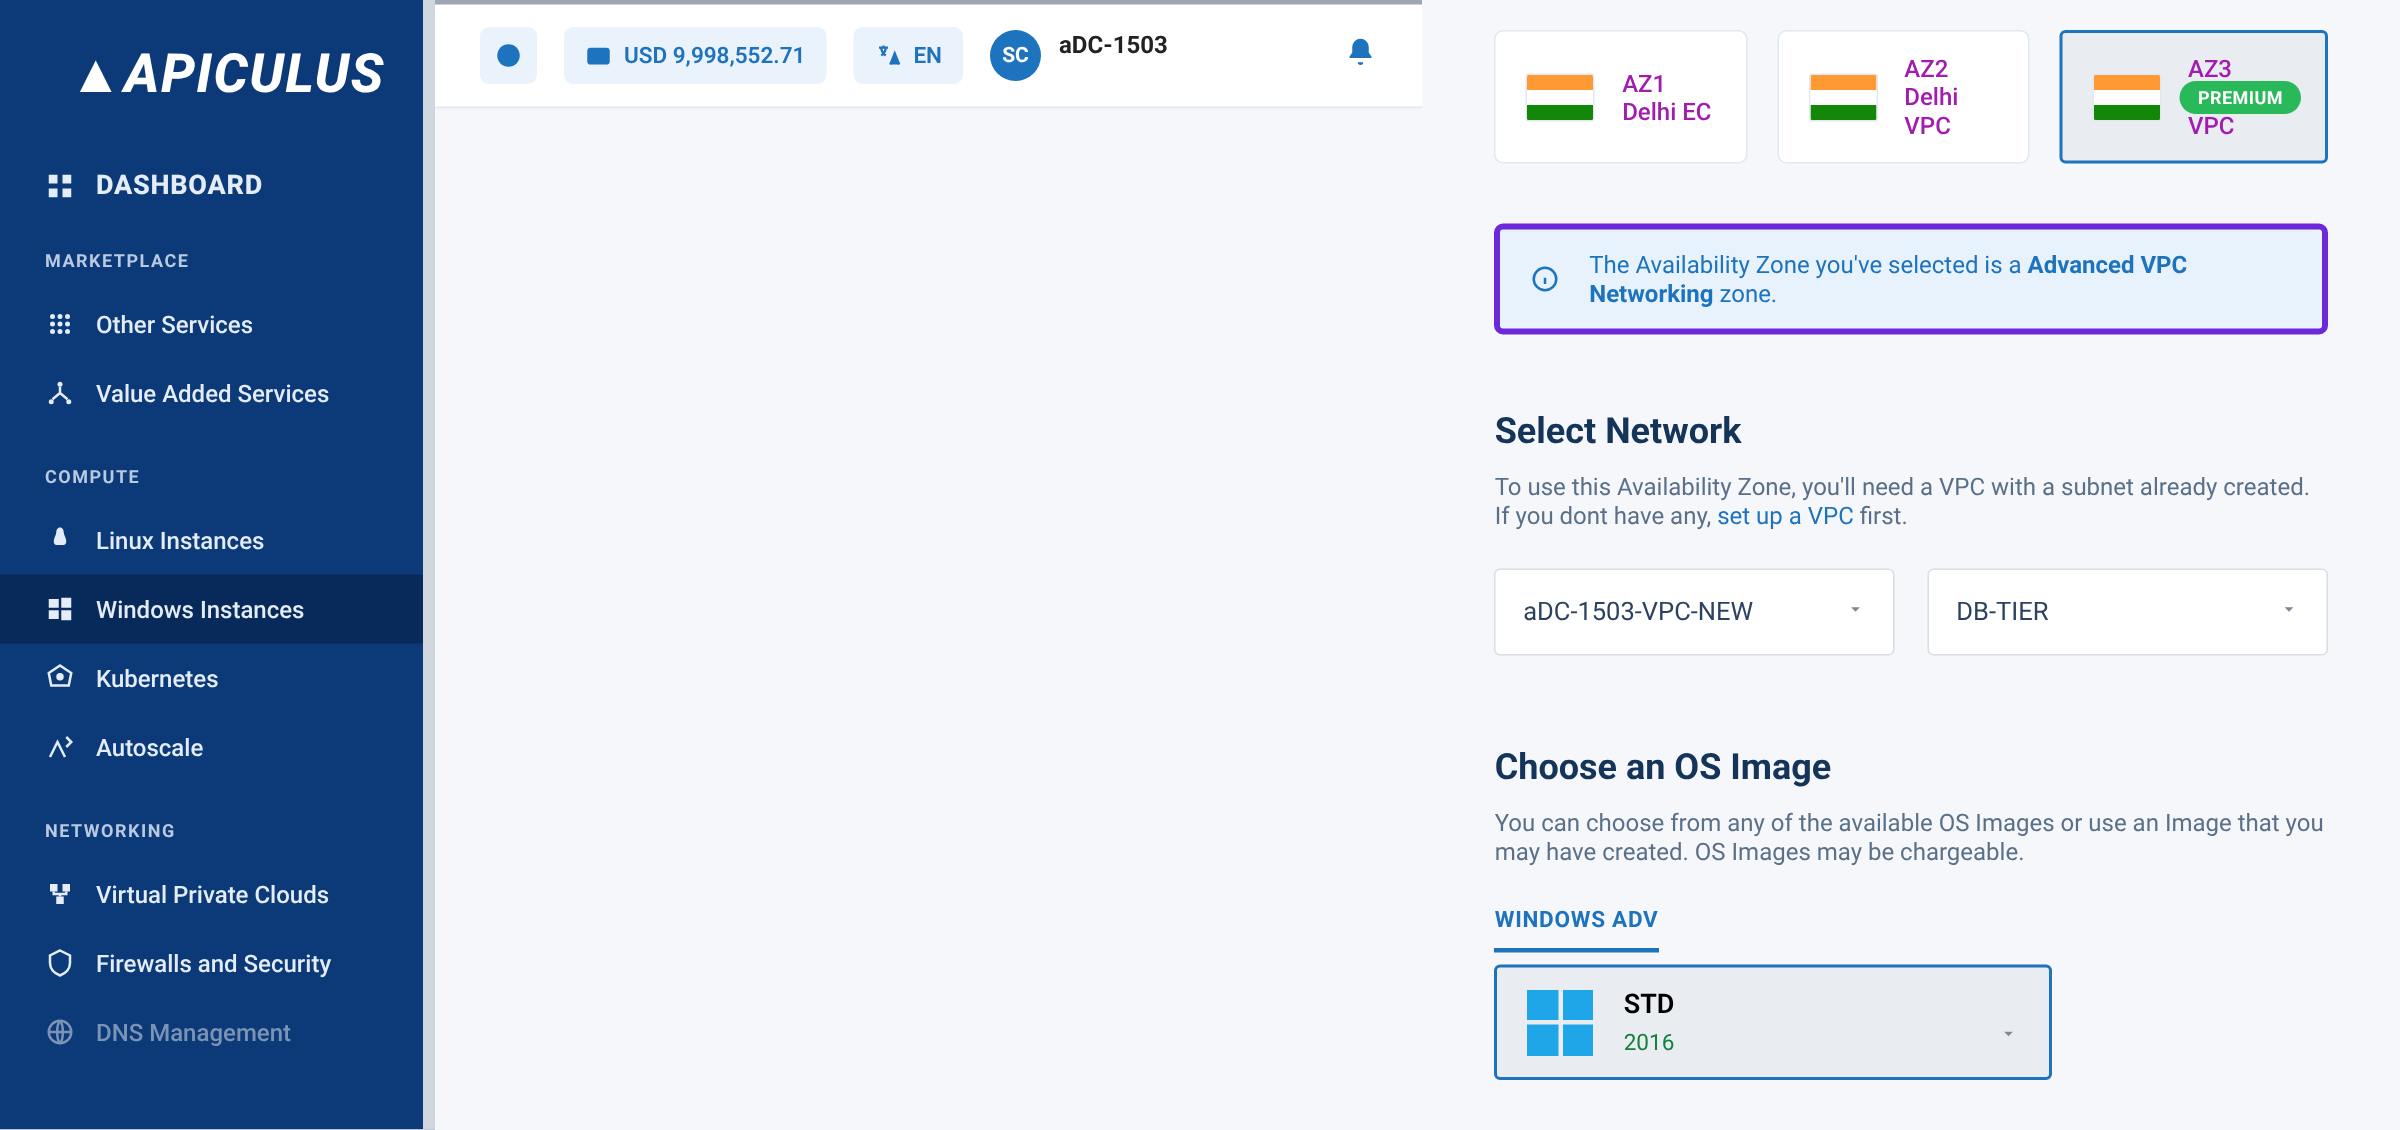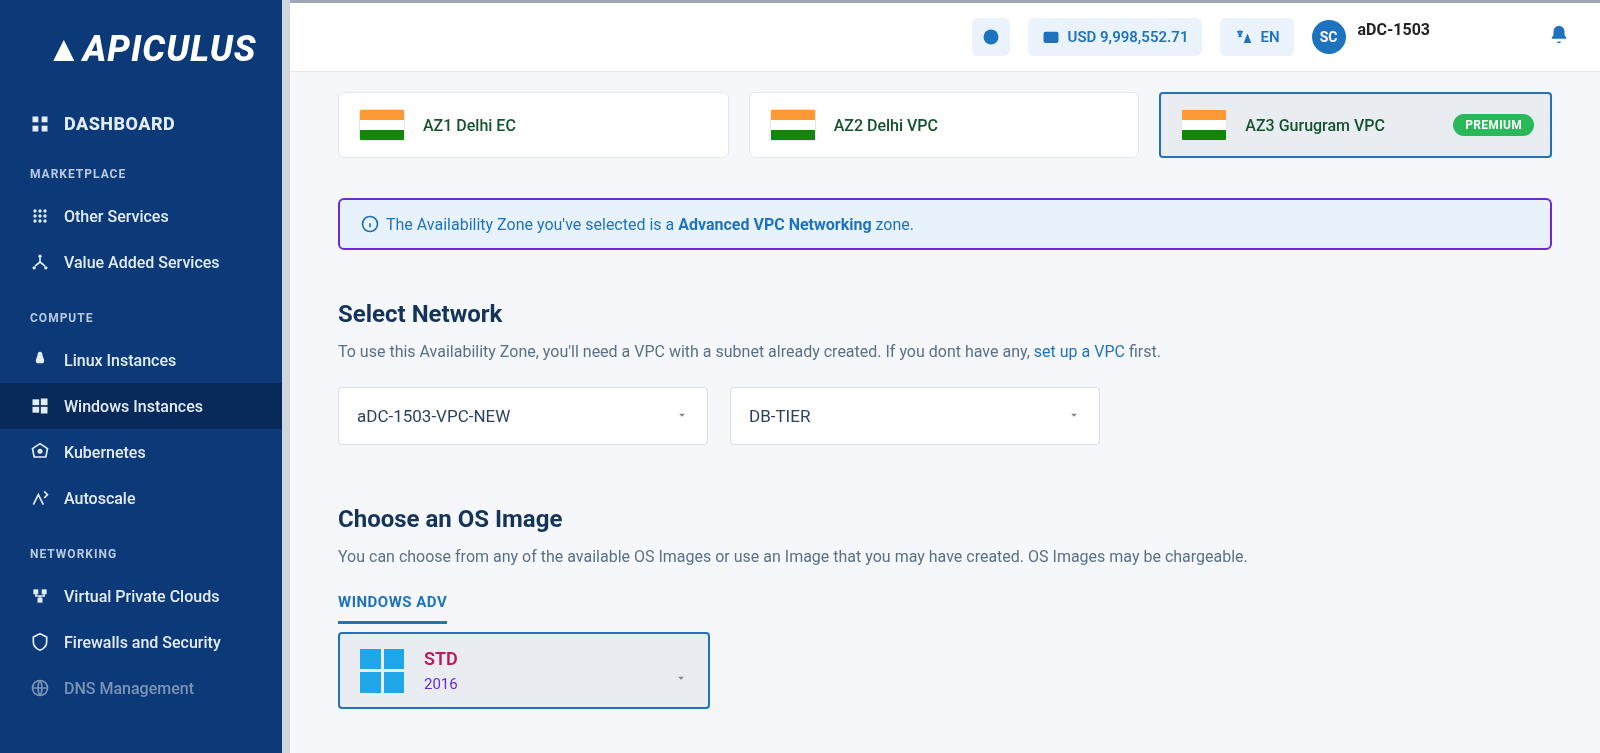--- a/index.html
+++ b/index.html
@@ -39,21 +39,21 @@
     font-weight: 500;
     color: #e3ecf7;
     cursor: pointer;
   }
   .nav-item.active { background: #072a5a; align-items: flex-end; }
   .nav-item.dashboard { font-weight: 800; font-size: 18px; letter-spacing: 0.5px; align-items: center; }
   .nav-item.disabled { color: #7b93b5; }
   .nav-icon { width: 20px; height: 20px; display: inline-flex; align-items: center; justify-content: center; flex-shrink: 0; }
   .nav-icon svg { width: 20px; height: 20px; fill: currentColor; }
   
-  .main-area { flex: 1; display: flex; flex-direction: column; height: 100vh; overflow: hidden; }
+  .main-area { flex: 1; display: flex; flex-direction: row; height: 100vh; overflow: hidden; }
   .topbar {
     height: 72px;
     background: #ffffff;
     border-top: 3px solid #9ea7b3;
     border-bottom: 1px solid #e2e8f0;
     display: flex;
     align-items: center;
     justify-content: flex-end;
     padding: 0 30px;
     gap: 18px;
@@ -108,32 +108,32 @@
     border-radius: 4px;
   }
   .flag {
     width: 46px; height: 32px; display:flex; flex-direction: column; border: 1px solid #e2e8f0; border-radius: 2px; overflow: hidden;
     flex-shrink: 0;
   }
   .flag .stripe { flex:1; }
   .flag .s1 { background:#ff9933; }
   .flag .s2 { background:#ffffff; }
   .flag .s3 { background:#138808; }
-  .zone-name { font-size: 16px; color: #14532d; font-weight: 500; }
+  .zone-name { font-size: 16px; color: #a21caf; font-weight: 500; }
   .zone-badge {
     position: absolute; right: 16px; top: 50%; transform: translateY(-50%);
     background: #29b95b; color: #fff; font-size: 12px; font-weight:700;
     padding: 4px 12px; border-radius: 12px; letter-spacing: 0.3px;
   }
   .info-banner {
     background: #e7f2fc;
-    border: 2px solid #6d28d9;
+    border: 4px solid #6d28d9;
     border-radius: 6px;
     padding: 14px 20px;
-    display: flex; align-items:center; gap: 6px;
+    display: flex; align-items:center; gap: 19px;
     font-size: 16px;
     color: #1e73be;
     margin-bottom: 50px;
   }
   .info-banner .info-icon { width: 20px; height: 20px; flex-shrink:0; }
   .info-banner .info-icon svg { width:100%; height:100%; fill:none; stroke:#1e73be; stroke-width:2; }
   .info-banner .msg { color:#1e73be; }
   .info-banner .msg strong { font-weight:700; }
   h2.section-title { font-size: 24px; font-weight:700; color:#14345a; margin-bottom: 14px; }
   p.section-sub { font-size: 16px; color:#5a7088; margin-bottom: 26px; }
@@ -151,22 +151,22 @@
     border-bottom: 3px solid #1e73be; cursor:pointer;
   }
   .os-card {
     width: 372px; background:#e9edf2; border:2px solid #1e73be; border-radius:4px;
     padding: 14px 20px; display:flex; align-items:center; gap:20px; position:relative;
     cursor:pointer;
   }
   .win-logo { width:44px; height:44px; display:grid; grid-template-columns:1fr 1fr; grid-template-rows:1fr 1fr; gap:3px; flex-shrink:0; }
   .win-logo div { background:#1fa6e8; }
   .os-info { flex:1; }
-  .os-info .os-name { font-size:18px; font-weight:600; color:#be185d; margin-bottom:6px; }
-  .os-info .os-ver { font-size:15px; color:#6d28d9; }
+  .os-info .os-name { font-size:18px; font-weight:600; color:#000000; margin-bottom:6px; }
+  .os-info .os-ver { font-size:15px; color:#15803d; }
   .os-card .chev { position:absolute; right:20px; bottom:18px; }
   .resize-handle {
     position: absolute; right: 0; top: 0; bottom: 0; width: 8px; background: #d0d6dd;
   }
 </style>
 </head>
 <body>
 
 <aside class="sidebar">
   <div class="logo-wrap">

